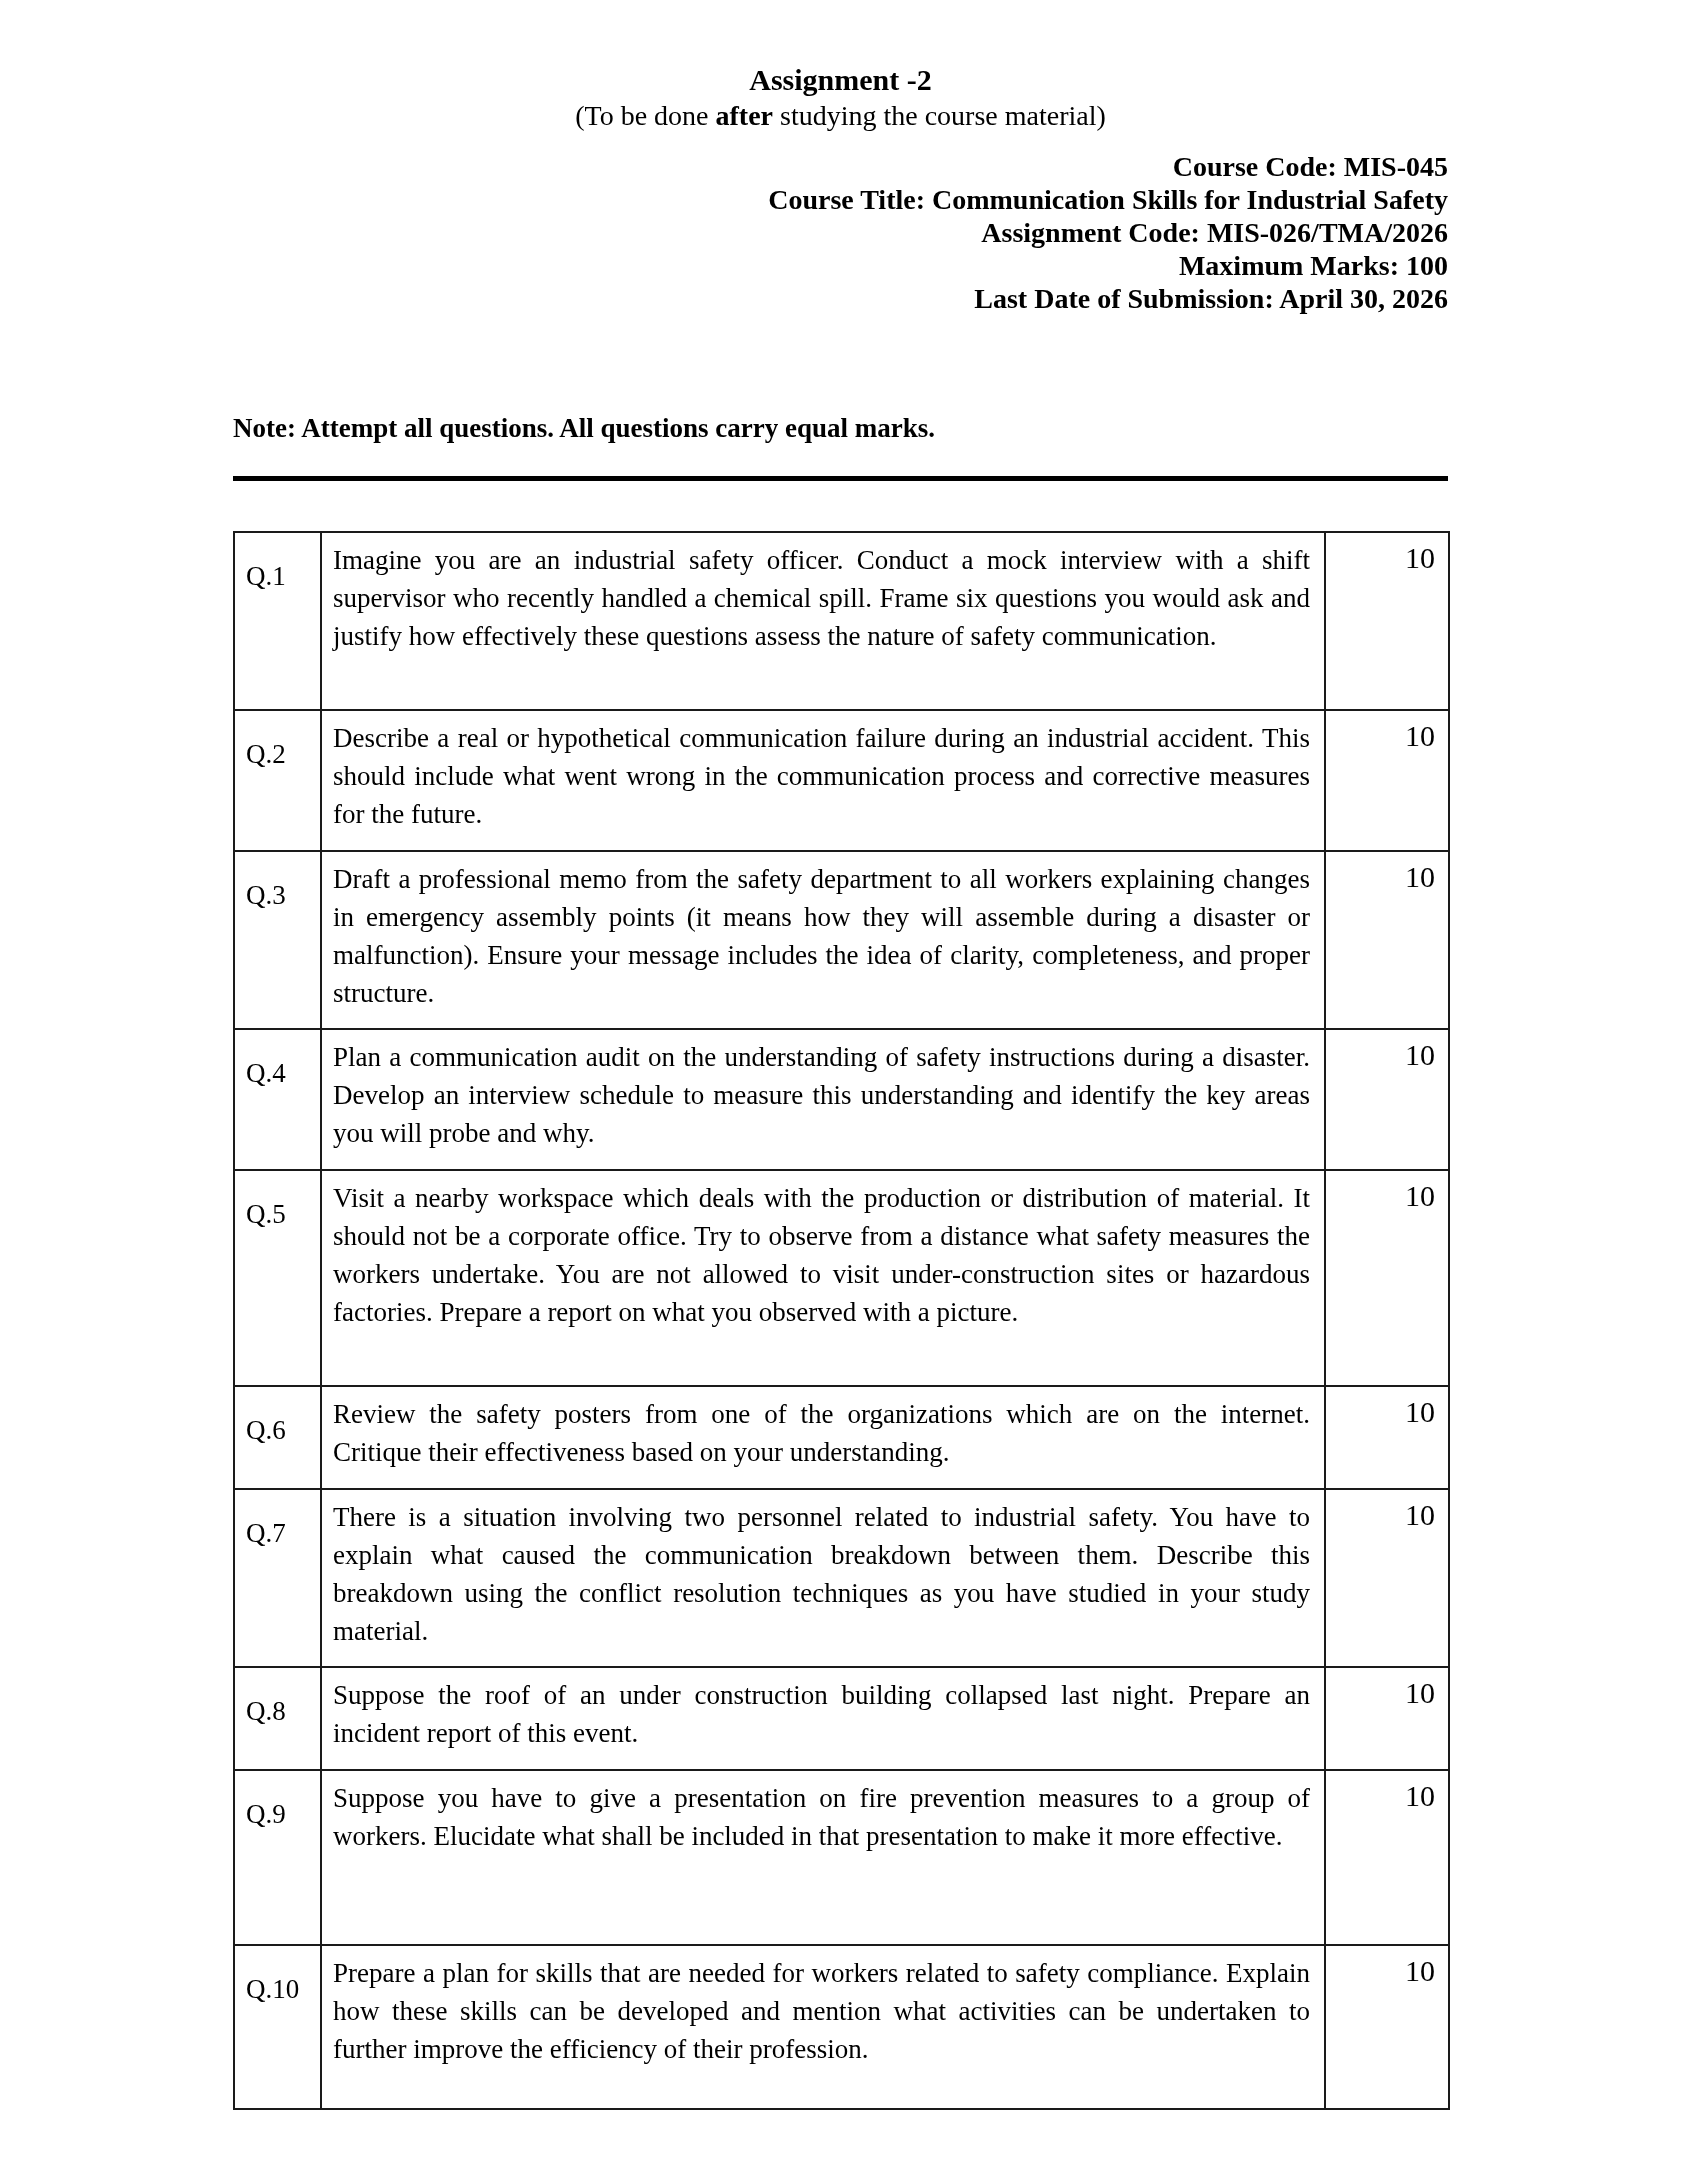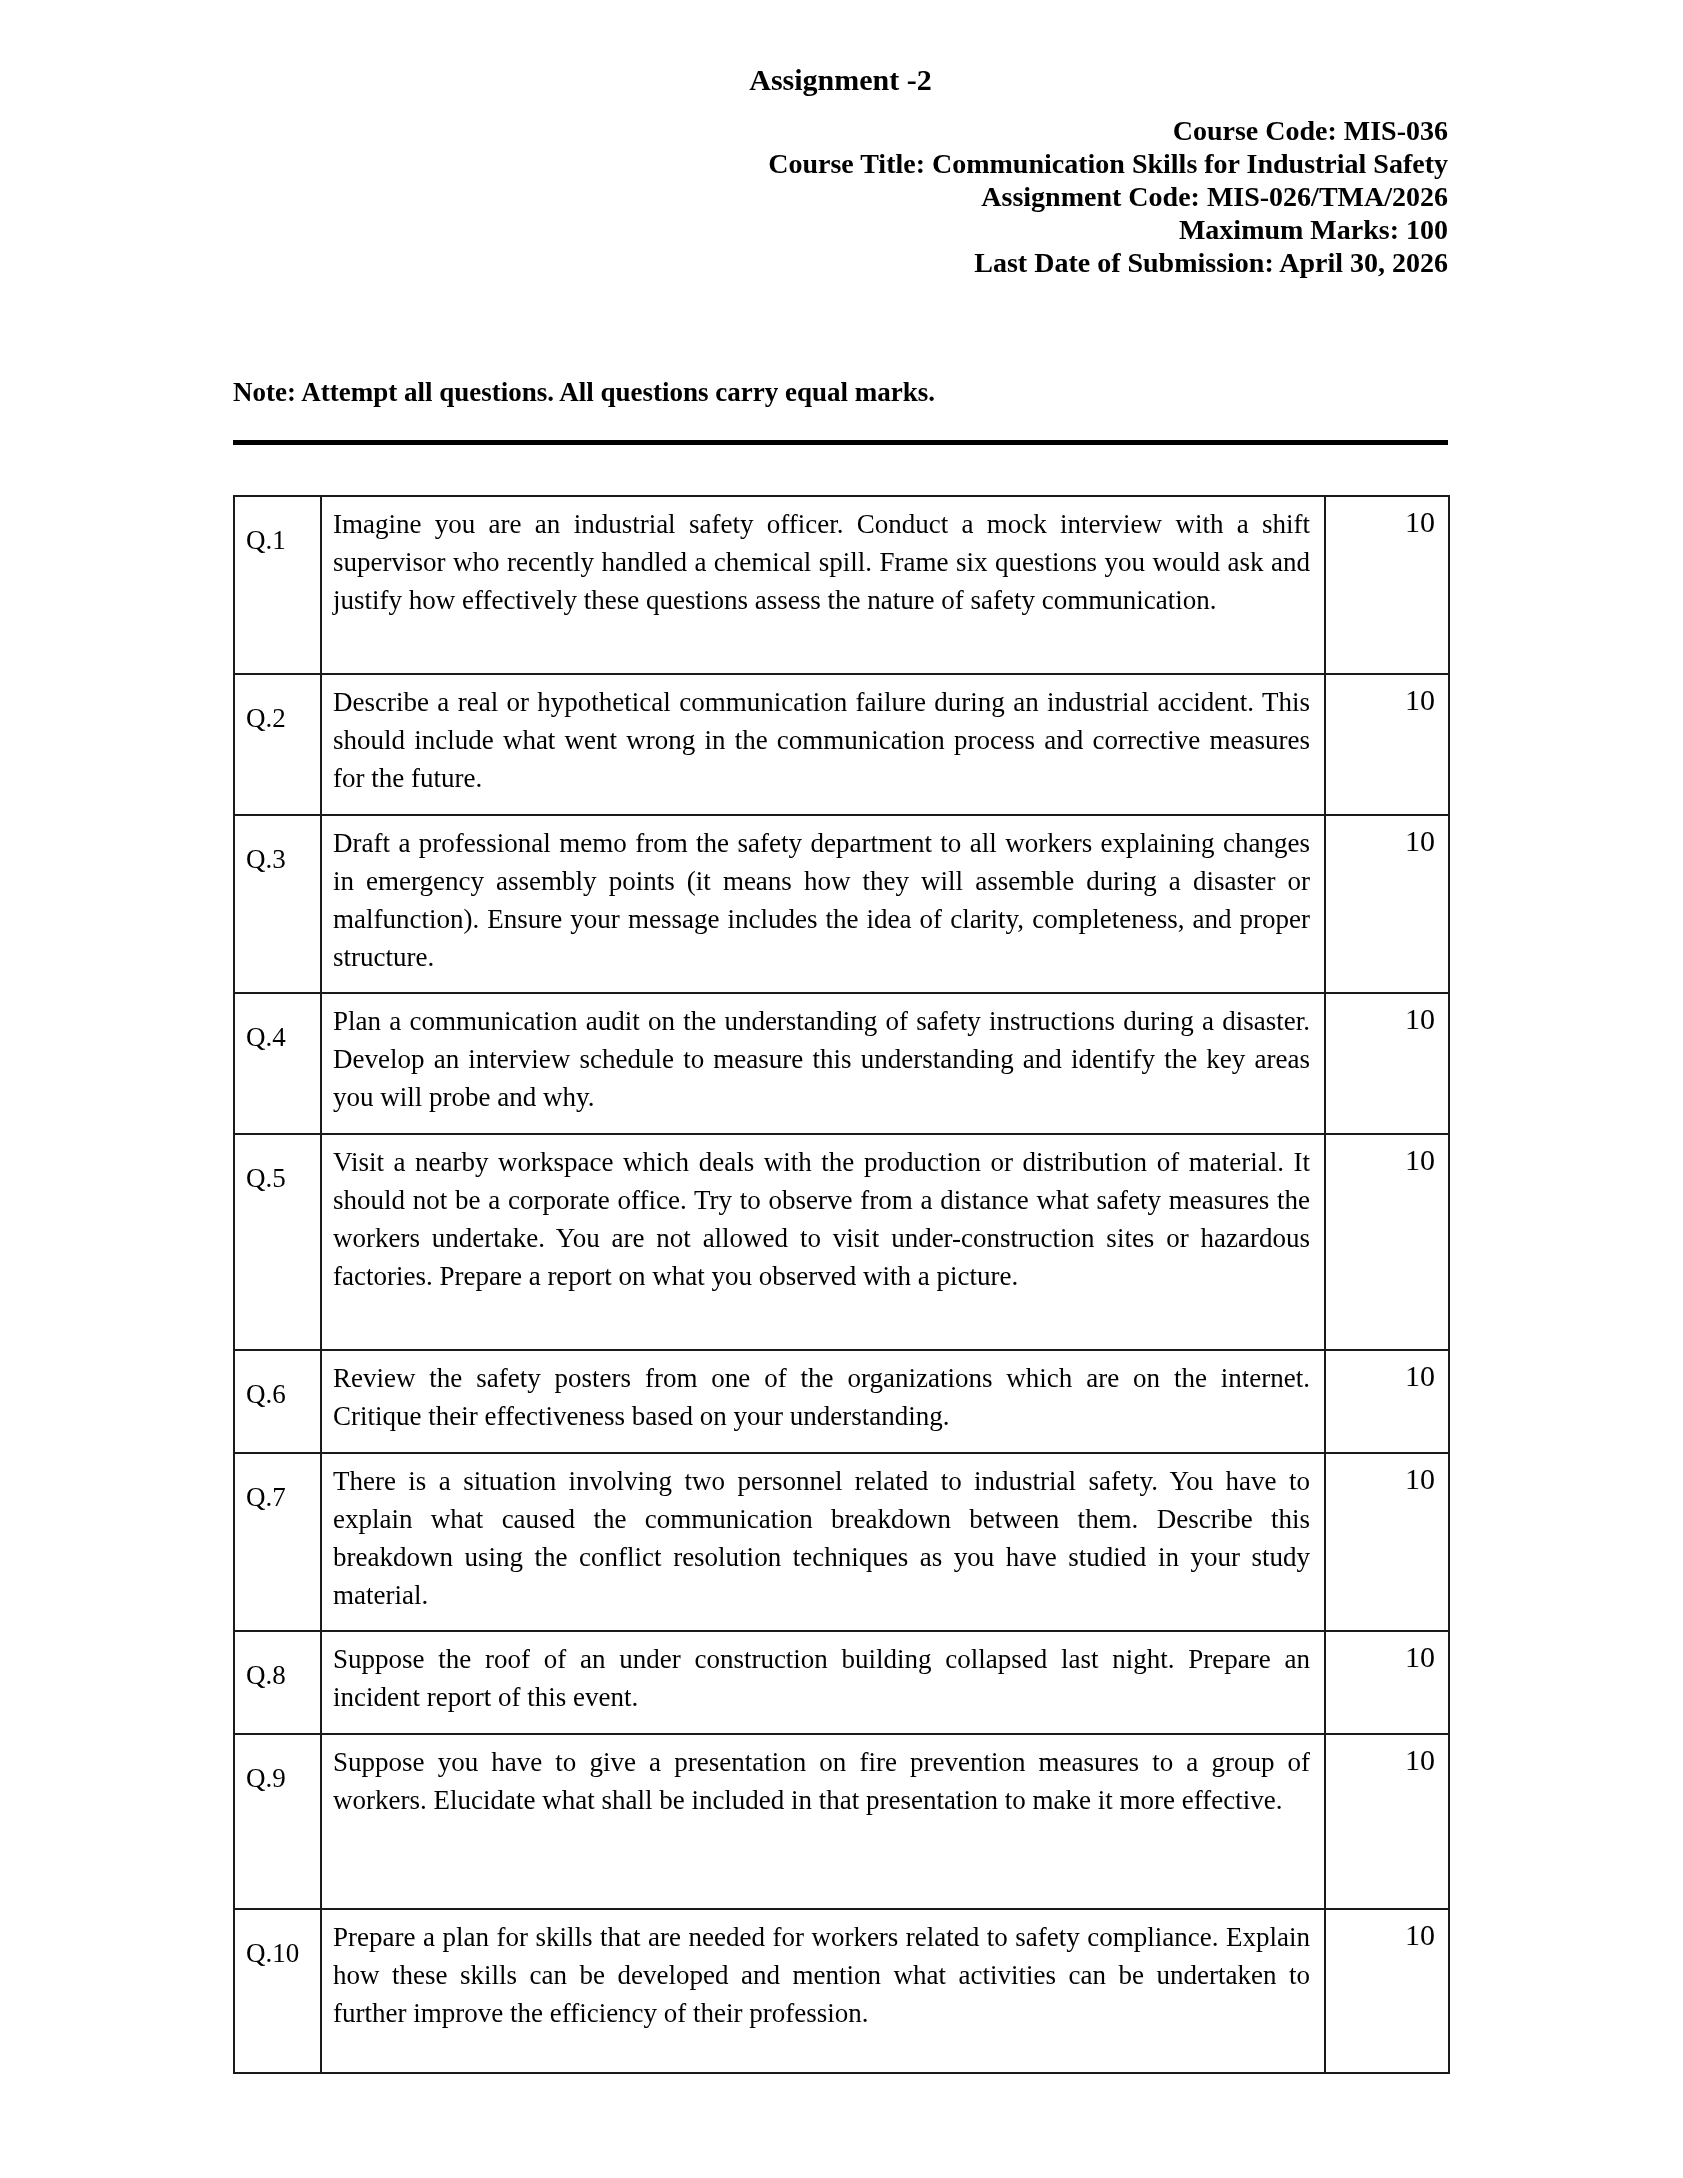--- a/index.html
+++ b/index.html
@@ -96,23 +96,24 @@
   tr.h-q10 td.cell-num { padding-top: 24px; }
 </style>
 </head>
 <body>
 
 <div class="page">
   <div class="content">
 
     <div class="doc-title">Assignment -2</div>
 
+    <div class="doc-subtitle"><span>(To be done </span><span class="bold">after</span><span> studying the course material)</span></div>
 
     <div class="course-block">
-      <div class="course-line">Course Code: MIS-036</div>
+      <div class="course-line">Course Code: MIS-045</div>
       <div class="course-line">Course Title: Communication Skills for Industrial Safety</div>
       <div class="course-line">Assignment Code: MIS-026/TMA/2026</div>
       <div class="course-line">Maximum Marks: 100</div>
       <div class="course-line">Last Date of Submission: April 30, 2026</div>
     </div>
 
     <div class="note-line">Note: Attempt all questions. All questions carry equal marks.</div>
 
     <div class="rule"></div>
 

